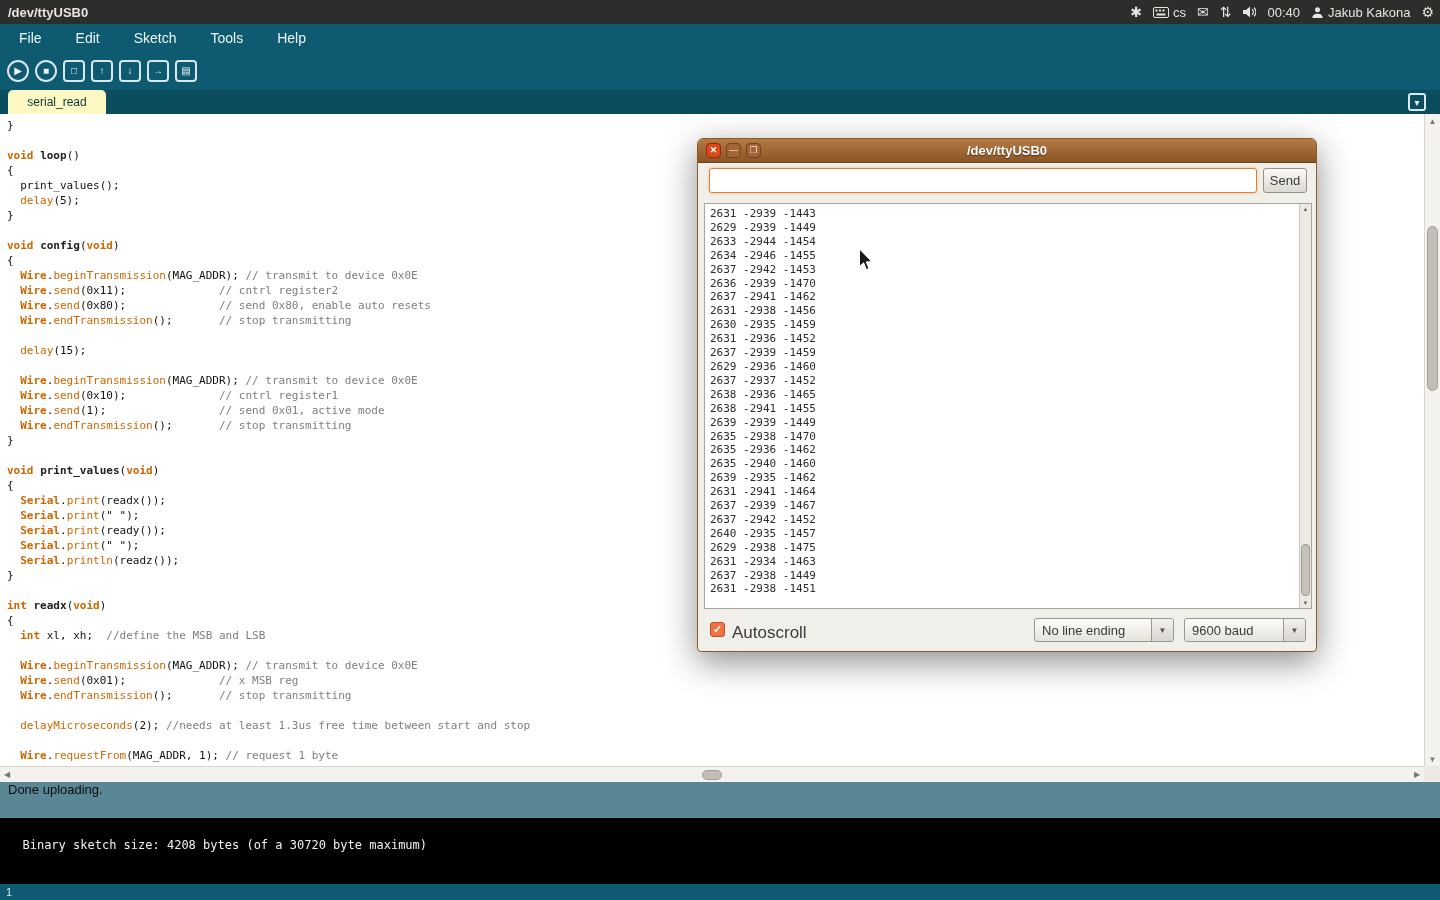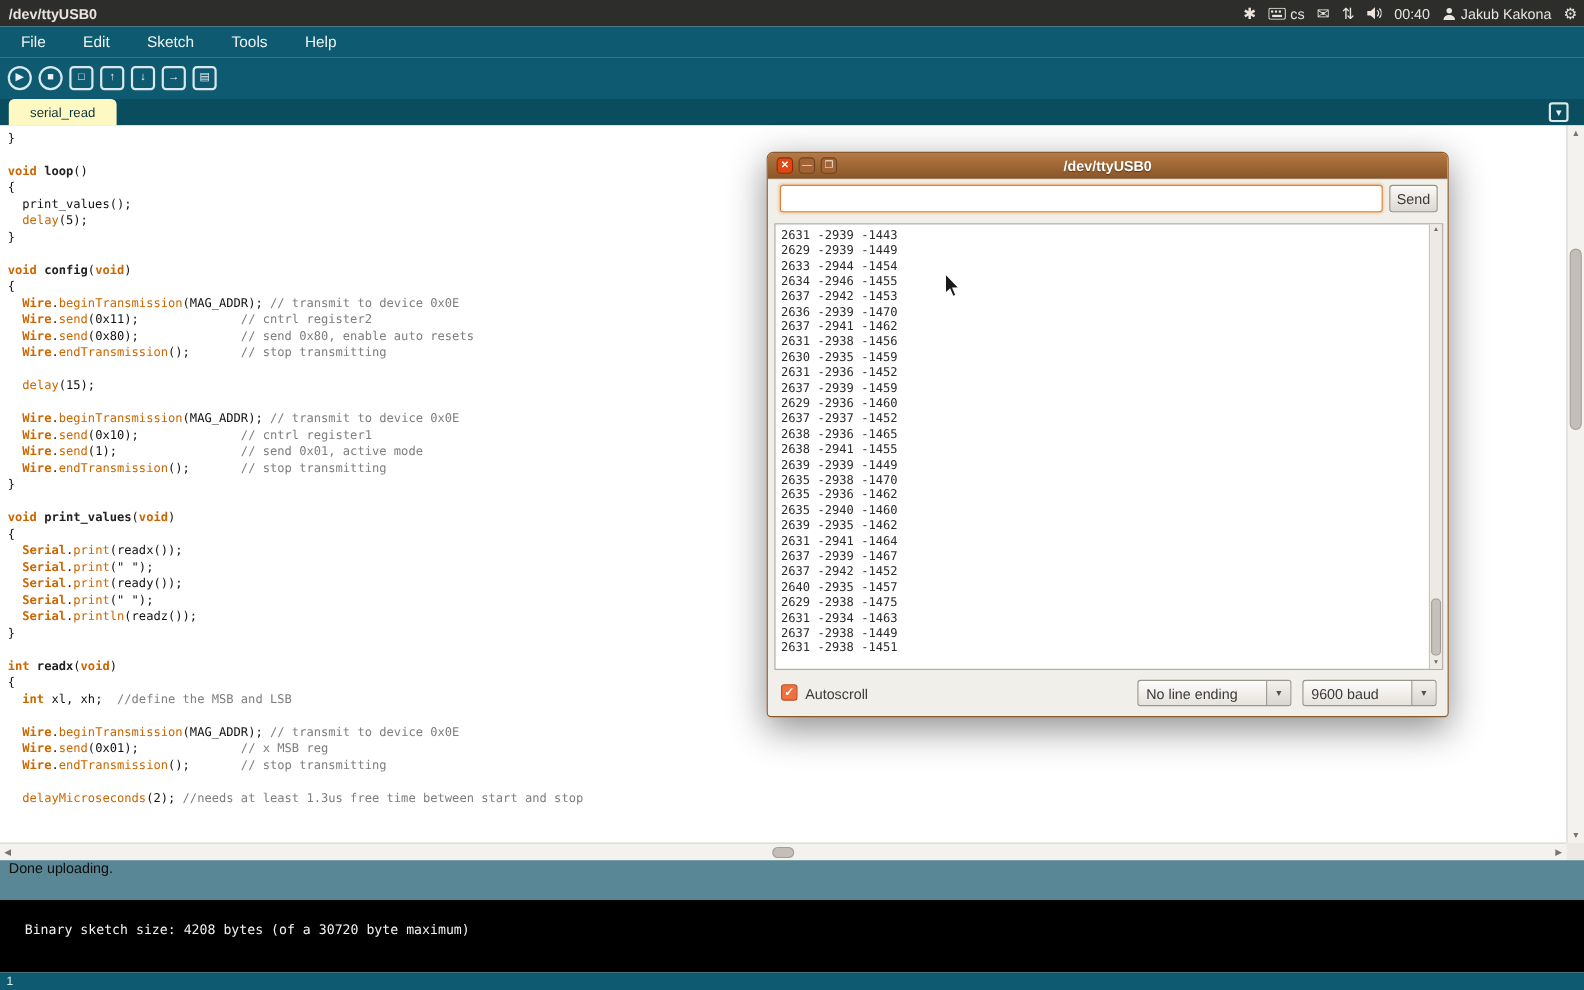--- a/index.html
+++ b/index.html
@@ -103,21 +103,21 @@
                 background:#edeae5; border-left:1px solid #c9c4bc; }
   .sm-vscroll .arr { position:absolute; left:0; width:11px; height:10px; color:#6d6a64;
                      font-size:6px; display:flex; align-items:center; justify-content:center; }
   .sm-vthumb { position:absolute; left:1px; bottom:12px; width:9px; height:52px;
                background:#c6c1ba; border:1px solid #a29c93; border-radius:4px; }
 
   .sm-controls { position:absolute; left:0; bottom:8px; width:100%; height:26px; }
   .sm-check { position:absolute; left:12px; top:5px; width:15px; height:15px;
               background:#f1703f; border:1px solid #b9532a; border-radius:3px; color:#fff;
               font-size:11px; font-weight:bold; display:flex; align-items:center; justify-content:center; }
-  .sm-check-label { position:absolute; left:34px; top:6px; font-size:13px; color:#3c3c3c; }
+  .sm-check-label { position:absolute; left:34px; top:6px; font-size:17px; color:#3c3c3c; }
   .combo { position:absolute; top:1px; height:24px; display:flex;
            border:1px solid #9b968e; border-radius:3px; overflow:hidden;
            background:linear-gradient(#fdfdfc, #e6e2dc); }
   .combo-value { flex:1; font-size:13px; color:#3a3a3a; display:flex; align-items:center;
                  padding-left:7px; white-space:nowrap; }
   .combo-arrow { width:22px; border-left:1px solid #9b968e; color:#55514a; font-size:8px;
                  display:flex; align-items:center; justify-content:center;
                  background:linear-gradient(#f3f1ee, #d9d5cf); }
   .combo-le { right:142px; width:140px; }
   .combo-baud { right:10px; width:122px; }
@@ -247,20 +247,21 @@
       <div class="code-line"><span class="tok-kb">int </span><span class="tok-fn">readx</span><span class="tok-p">(</span><span class="tok-kb">void</span><span class="tok-p">)</span></div>
       <div class="code-line"><span class="tok-p">{</span></div>
       <div class="code-line"><span class="tok-p">  </span><span class="tok-kb">int</span><span class="tok-p"> xl, xh;  </span><span class="tok-c">//define the MSB and LSB</span></div>
       <div class="code-line">&nbsp;</div>
       <div class="code-line"><span class="tok-p">  </span><span class="tok-kb">Wire</span><span class="tok-p">.</span><span class="tok-k">beginTransmission</span><span class="tok-p">(MAG_ADDR); </span><span class="tok-c">// transmit to device 0x0E</span></div>
       <div class="code-line"><span class="tok-p">  </span><span class="tok-kb">Wire</span><span class="tok-p">.</span><span class="tok-k">send</span><span class="tok-p">(0x01);              </span><span class="tok-c">// x MSB reg</span></div>
       <div class="code-line"><span class="tok-p">  </span><span class="tok-kb">Wire</span><span class="tok-p">.</span><span class="tok-k">endTransmission</span><span class="tok-p">();       </span><span class="tok-c">// stop transmitting</span></div>
       <div class="code-line">&nbsp;</div>
       <div class="code-line"><span class="tok-p">  </span><span class="tok-k">delayMicroseconds</span><span class="tok-p">(2); </span><span class="tok-c">//needs at least 1.3us free time between start and stop</span></div>
       <div class="code-line">&nbsp;</div>
+      <div class="code-line"><span class="tok-p">  </span><span class="tok-kb">Wire</span><span class="tok-p">.</span><span class="tok-k">requestFrom</span><span class="tok-p">(MAG_ADDR, 1); </span><span class="tok-c">// request 1 byte</span></div>
     </div>
 </div>
 
 <div class="v-scroll">
   <div class="arr" style="top:0;">▲</div>
   <div class="v-thumb"></div>
   <div class="arr" style="bottom:0;">▼</div>
 </div>
 <div class="h-scroll">
   <div class="arr" style="left:0;">◀</div>

